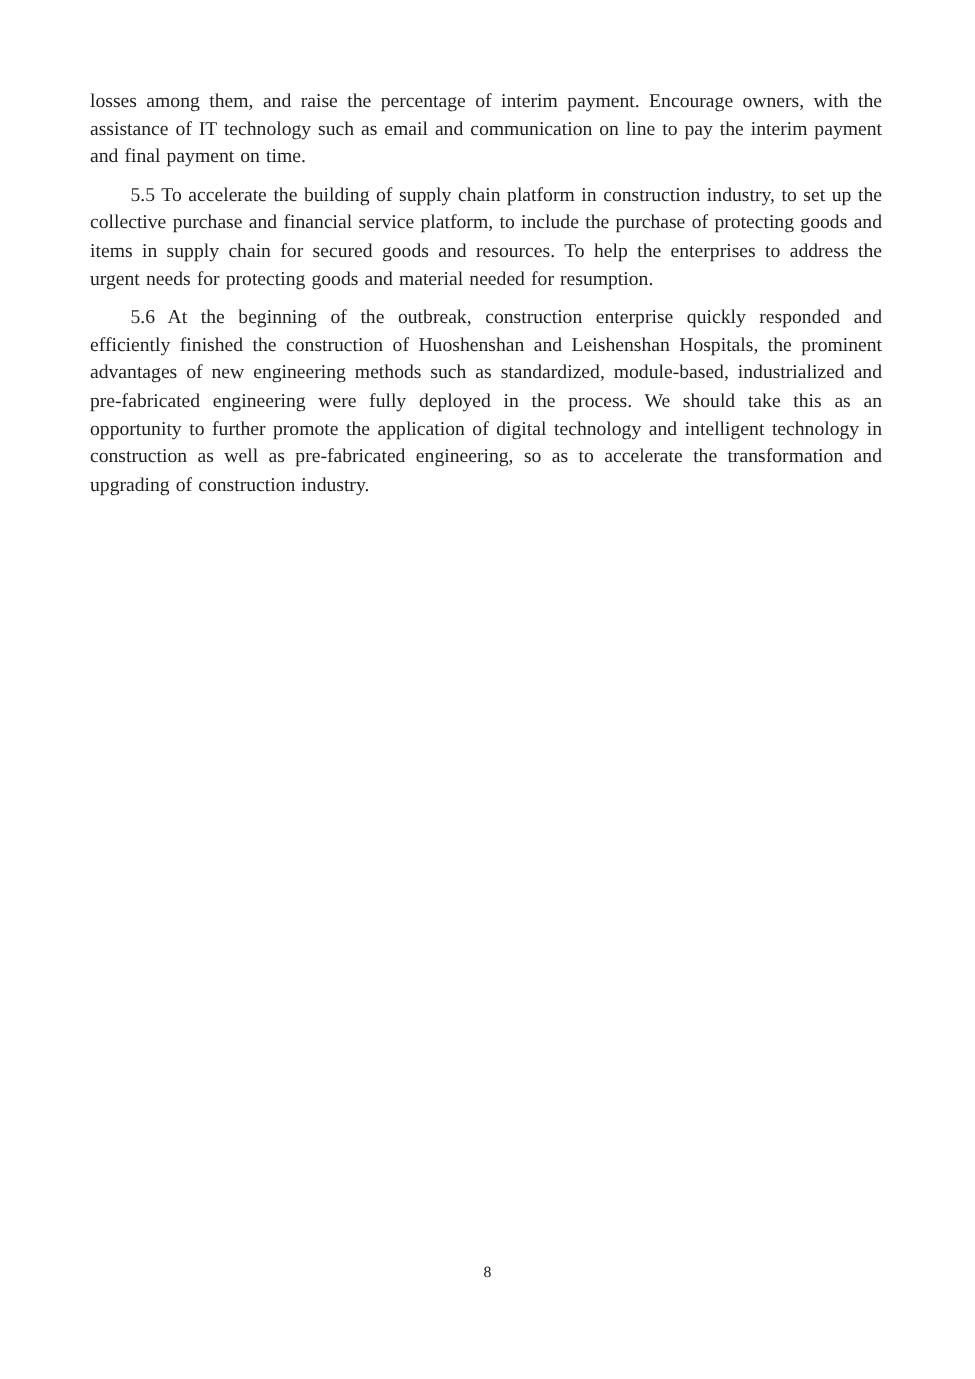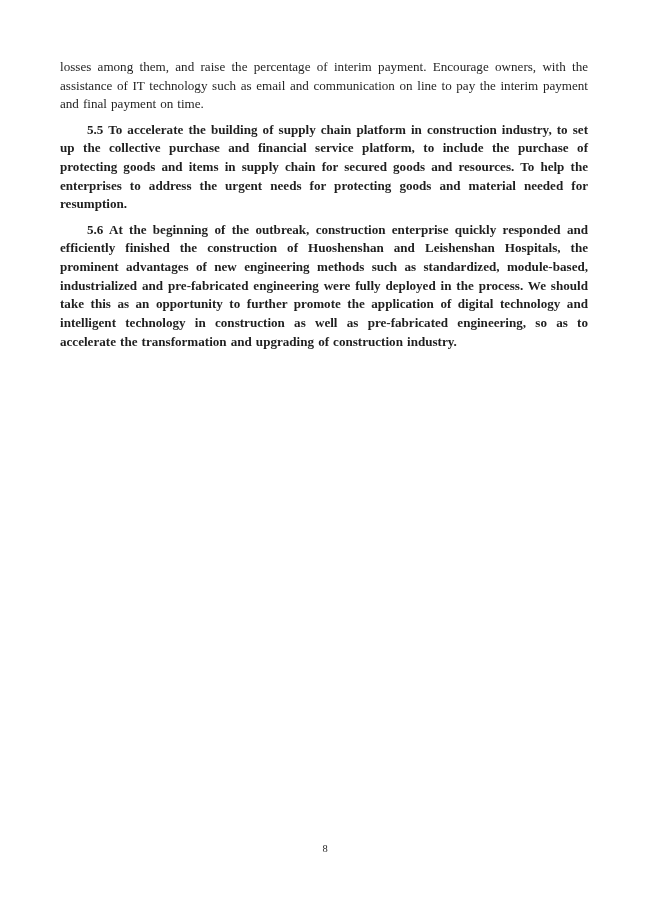--- a/index.html
+++ b/index.html
@@ -25,21 +25,20 @@
   .para {
     margin: 0 0 6.5px 0;
     font-size: 13.1px;
     line-height: 18.7px;
     text-align: justify;
     text-justify: inter-word;
     word-spacing: 0.06em;
   }
   .para.indent {
     text-indent: 27px;
-    font-weight: bold;
   }
   .footer {
     position: absolute;
     left: 0;
     top: 838px;
     width: 650px;
     text-align: center;
   }
   .page-number {
     font-size: 10.5px;

